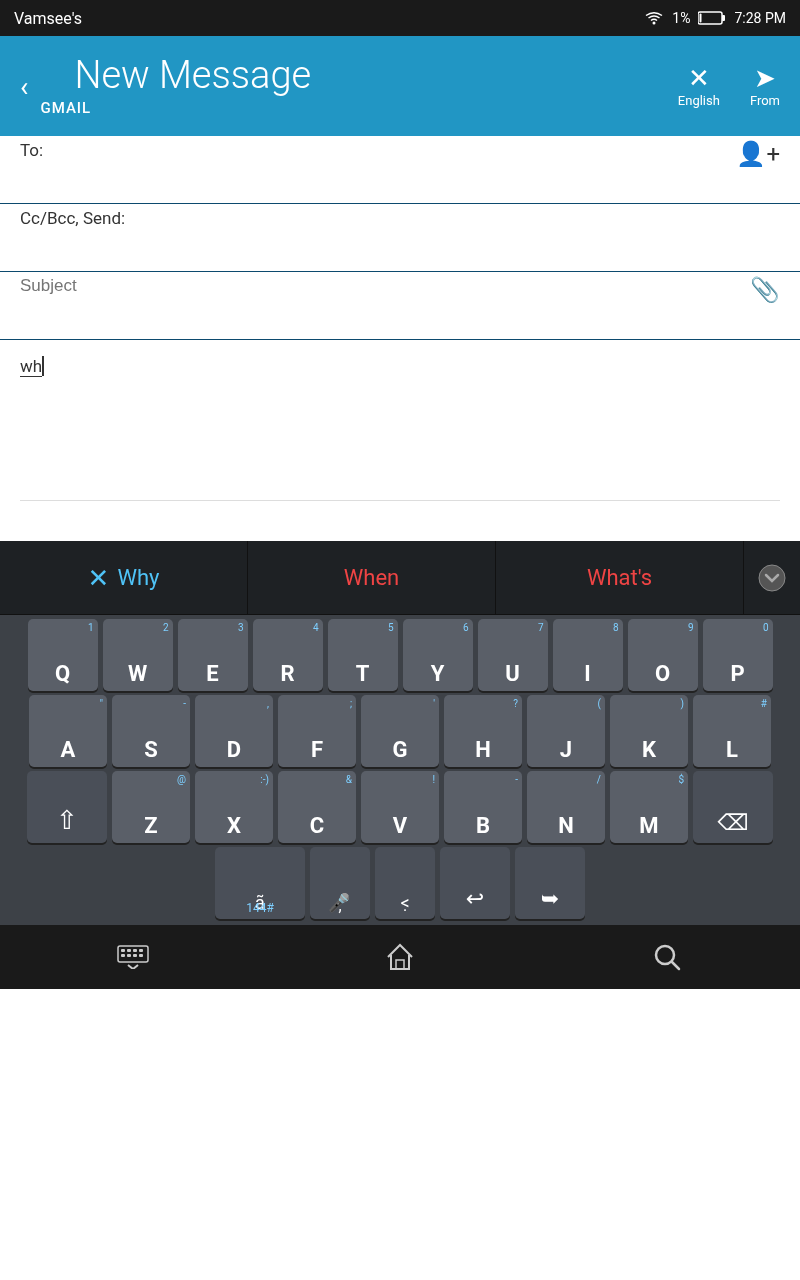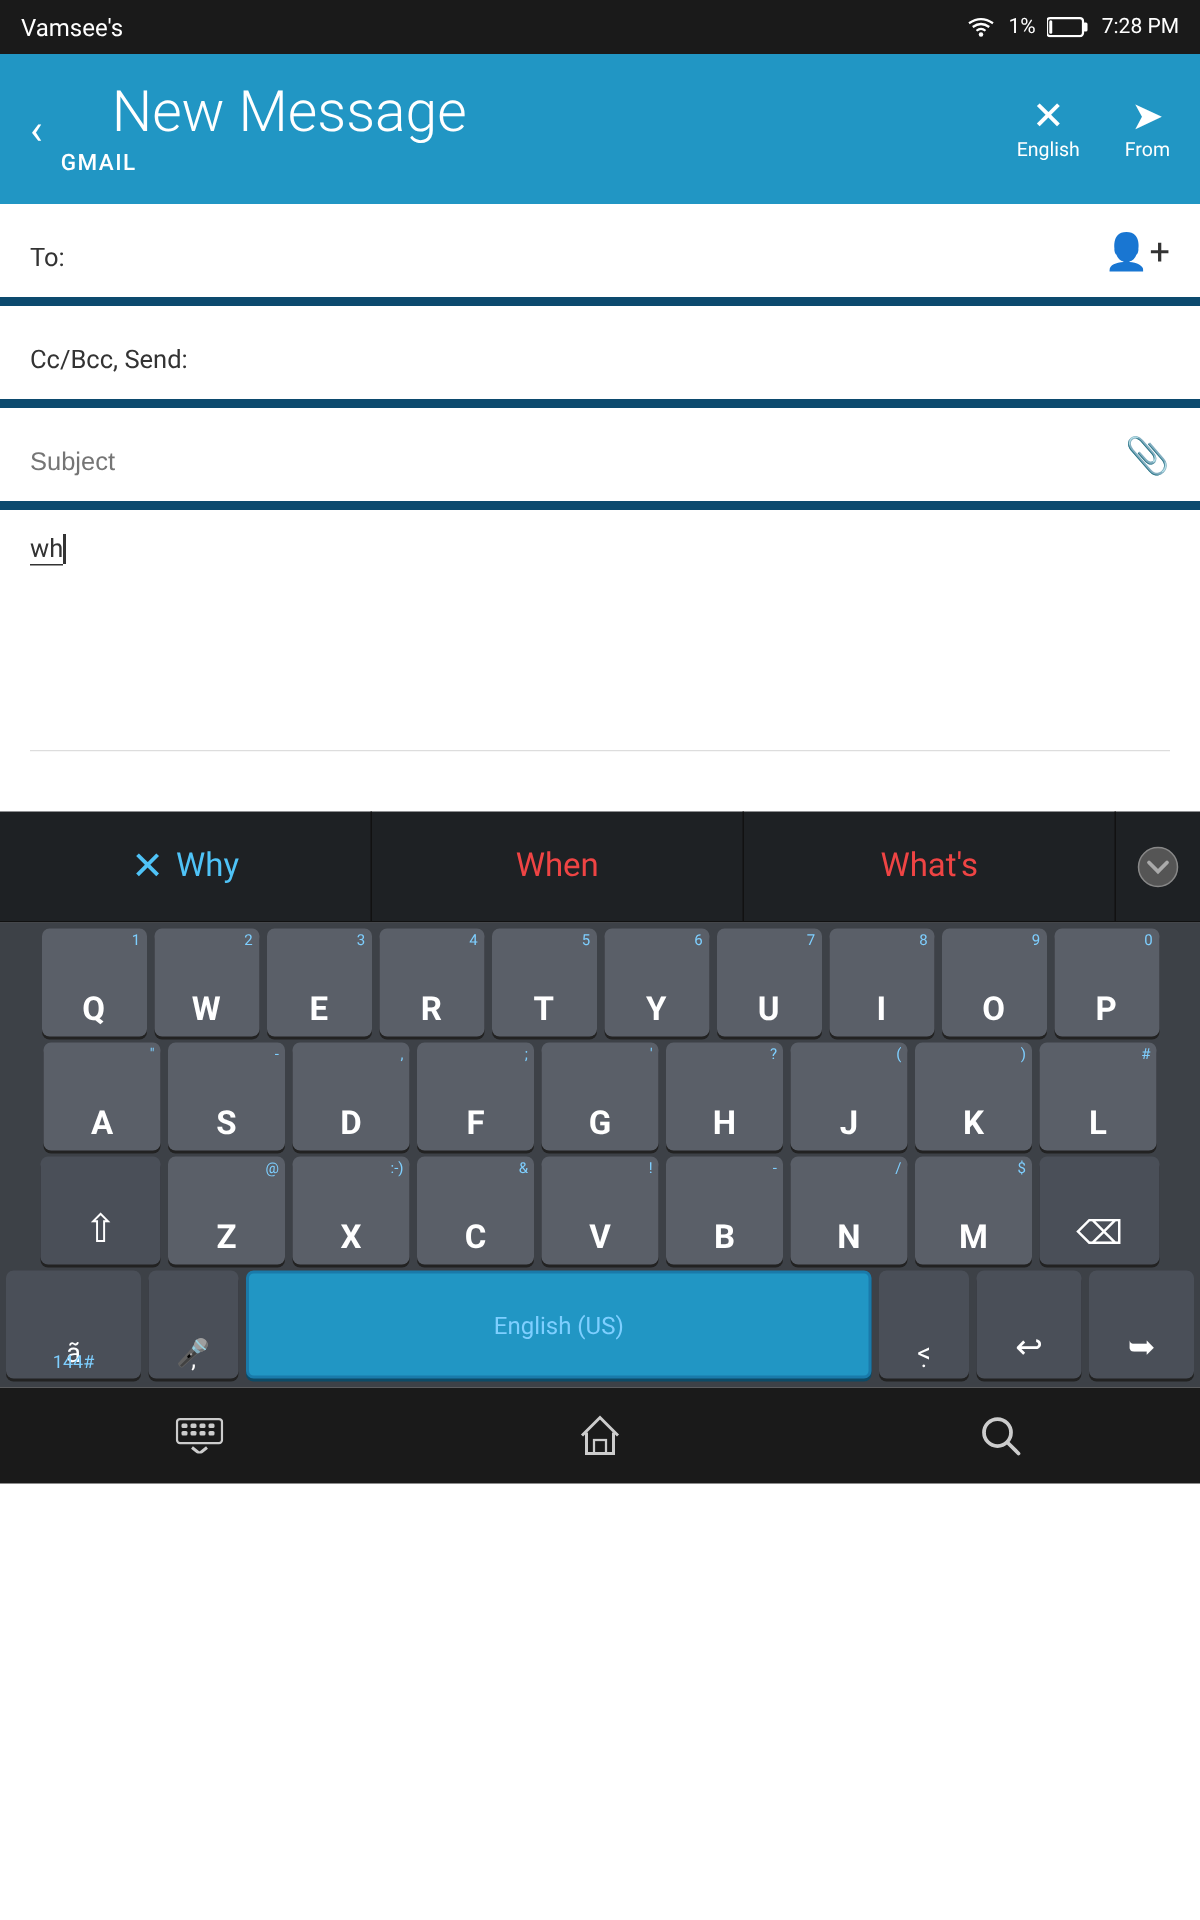--- a/index.html
+++ b/index.html
@@ -38,23 +38,23 @@
     .header-subtitle { font-size: 15px; font-weight: 500; letter-spacing: 1px; margin-top: 2px; }
     .header-actions { display: flex; gap: 30px; align-items: center; }
     .header-action { display: flex; flex-direction: column; align-items: center; cursor: pointer; }
     .header-action-icon { font-size: 26px; line-height: 1; }
     .header-action-label { font-size: 13px; margin-top: 2px; }
 
     
     .email-form { background: #fff; }
     .field-row {
       display: flex;
-      align-items: flex-end;
-      padding: 16px 20px;
-      border-bottom: 6px solid #0c4a6e;
+      align-items: flex-start;
+      padding: 4px 20px;
+      border-bottom: 1px solid #0c4a6e;
       min-height: 68px;
     }
     .field-label {
       font-size: 17px;
       color: #333;
       min-width: 160px;
     }
     .field-input {
       flex: 1;
       font-size: 17px;
@@ -415,23 +415,20 @@
   </div>
 
   <div class="key-row row-bottom" style="padding-bottom:6px; gap:5px; align-items:center;">
     <div class="key key-123" style="width:90px; height:72px; font-size:14px;">
       <span style="font-size:18px; padding-bottom:6px;">ã</span>
       <span style="font-size:12px; color:#7ecfff; position:absolute; bottom:4px; left:50%; transform:translateX(-50%);">144#</span>
     </div>
     <div class="key key-123" style="width:60px; height:72px; font-size:20px;">
       <span style="font-size:18px; padding-bottom:6px;">🎤</span>
       <span style="font-size:16px; color:#fff; position:absolute; bottom:4px; left:50%; transform:translateX(-50%);">,</span>
-    </div>
-    <div class="spacebar">
-      <span>English (US)</span>
     </div>
     <div class="key key-123" style="width:60px; height:72px;">
       <span style="font-size:18px; padding-bottom:6px;">&lt;</span>
       <span style="font-size:16px; color:#fff; position:absolute; bottom:4px; left:50%; transform:translateX(-50%);">.</span>
     </div>
     <div class="key key-123" style="width:70px; height:72px;">
       <span style="font-size:22px; padding-bottom:8px;">↩</span>
     </div>
     <div class="key key-123" style="width:70px; height:72px;">
       <span style="font-size:22px; padding-bottom:8px;">➥</span>

